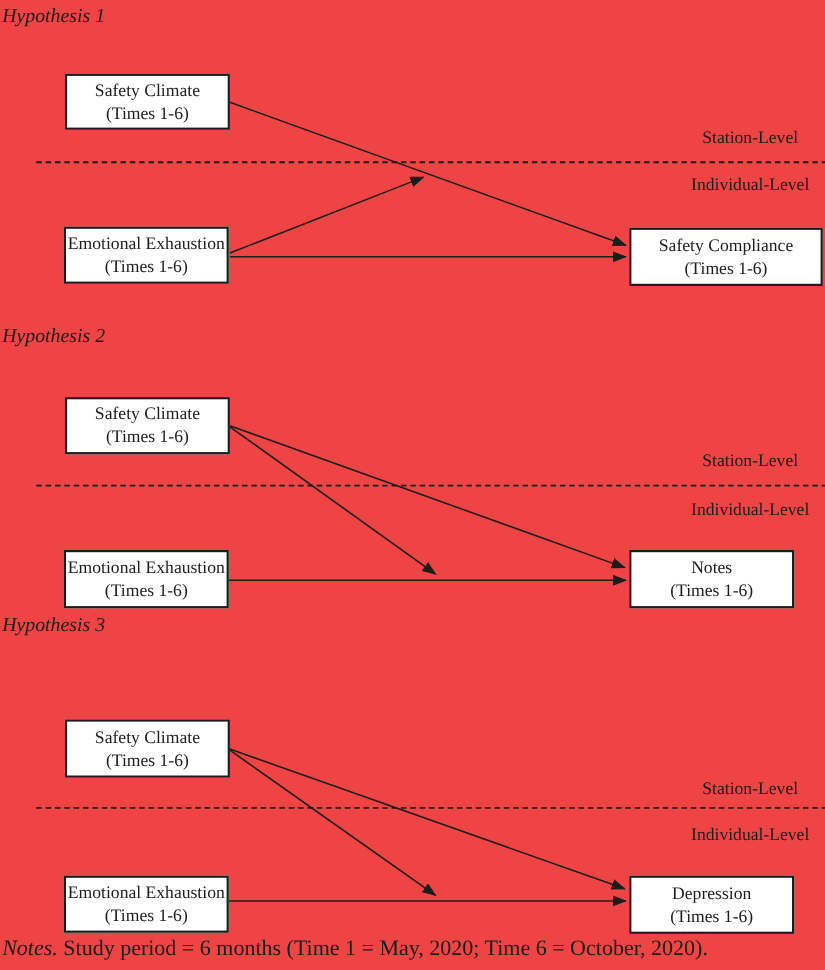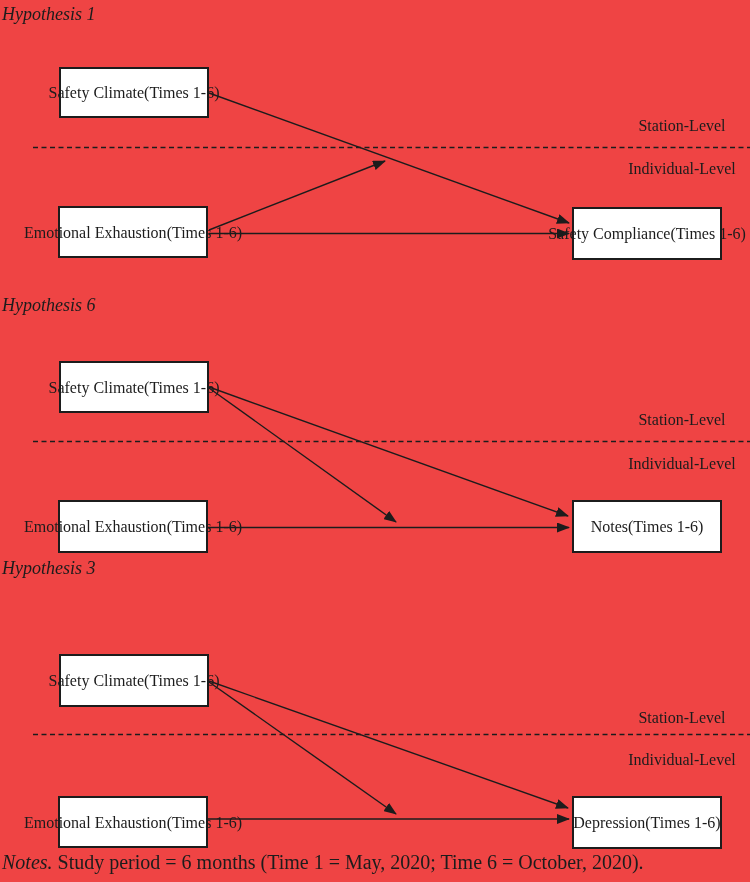--- a/index.html
+++ b/index.html
@@ -30,21 +30,21 @@
     font-size: 18px;
     line-height: 20px;
     white-space: nowrap;
   }
   .node-box {
     position: absolute;
     box-sizing: border-box;
     border: 2px solid #1c1c1c;
     background: #ffffff;
     display: flex;
-    flex-direction: row;
+    flex-direction: column;
     align-items: center;
     justify-content: center;
     text-align: center;
     font-size: 16px;
     line-height: 21px;
     white-space: nowrap;
   }
   .level-label {
     position: absolute;
     left: 582px;
@@ -102,26 +102,26 @@
   </div>
 
   <div class="level-label" style="top:117px;">Station-Level</div>
   <div class="level-label" style="top:160px;">Individual-Level</div>
 
   <div class="node-box" style="left:58px; top:206px; width:150px; height:52px;">
     <span>Emotional Exhaustion</span>
     <span>(Times 1-6)</span>
   </div>
 
-  <div class="node-box" style="left:572px; top:207px; width:150px; height:53px;">
+  <div class="node-box" style="left:572px; top:207px; width:176px; height:53px;">
     <span>Safety Compliance</span>
     <span>(Times 1-6)</span>
   </div>
 
-  <div class="hyp-title" style="top:295px;">Hypothesis 6</div>
+  <div class="hyp-title" style="top:295px;">Hypothesis 2</div>
 
   <div class="node-box" style="left:59px; top:361px; width:150px; height:52px;">
     <span>Safety Climate</span>
     <span>(Times 1-6)</span>
   </div>
 
   <div class="level-label" style="top:411px;">Station-Level</div>
   <div class="level-label" style="top:455px;">Individual-Level</div>
 
   <div class="node-box" style="left:58px; top:500px; width:150px; height:53px;">

